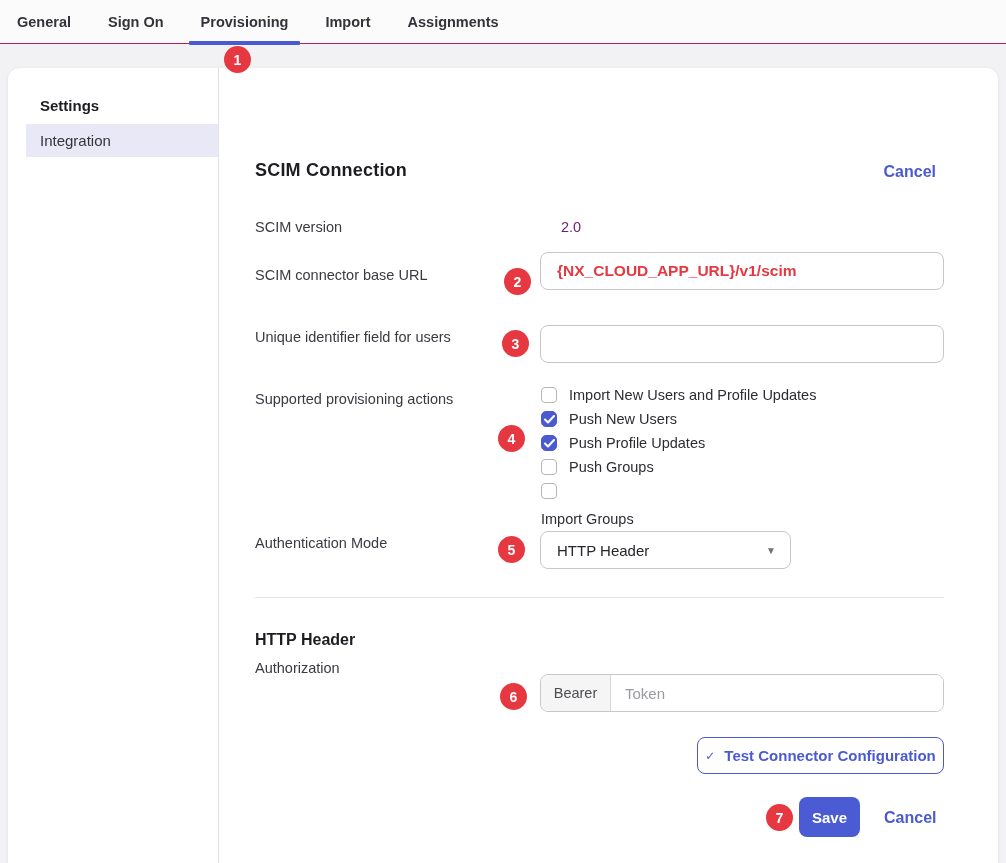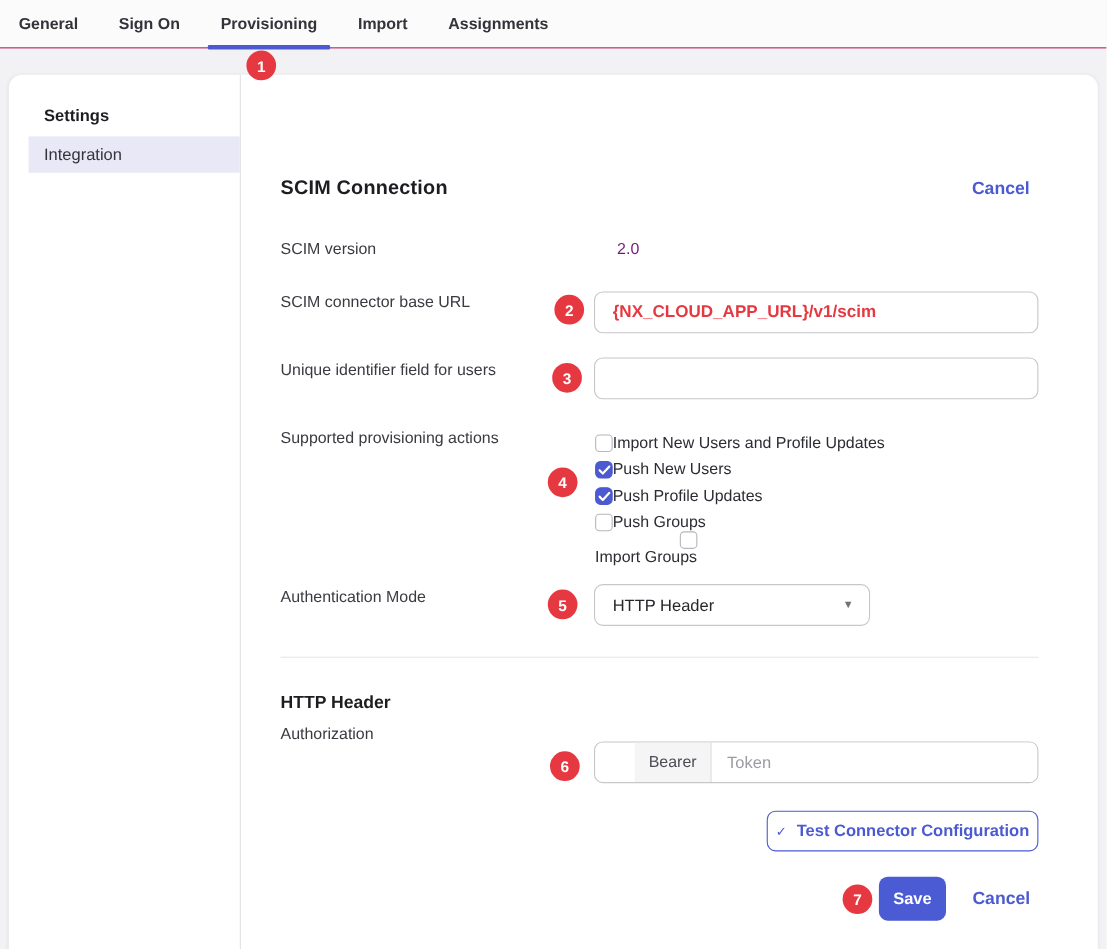--- a/index.html
+++ b/index.html
@@ -89,21 +89,21 @@
     padding: 0 16px; font-family: inherit; font-size: 15px; color: #26262b;
     outline: none;
   }
   .text-input.red-value {
     font-weight: 700; font-size: 15.5px; color: #e63840;
   }
 
   
   .check-row {
     position: absolute; left: 533px; height: 24px;
-    display: flex; align-items: flex-end; cursor: pointer;
+    display: flex; align-items: flex-start; gap: 12px; cursor: pointer;
   }
   .checkbox {
     width: 16px; height: 16px; flex: 0 0 16px;
     border: 1.5px solid #b6b6bc; border-radius: 4px; background: #fff;
     display: flex; align-items: center; justify-content: center;
   }
   .checkbox svg { display: none; }
   .checkbox.checked {
     background: #4b5ad1; border-color: #4b5ad1; border-radius: 5px;
   }
@@ -184,21 +184,21 @@
   </div>
 
   <h2 class="panel-title">SCIM Connection</h2>
   <a class="link cancel-top">Cancel</a>
 
   <div class="field-label" style="top:151px;">SCIM version</div>
   <div class="static-value" style="top:151px;">2.0</div>
 
   <div class="field-label" style="top:199px;">SCIM connector base URL</div>
   <div class="badge" style="left:496px; top:200px;">2</div>
-  <input class="text-input red-value" style="top: 197px;" type="text" value="{NX_CLOUD_APP_URL}/v1/scim">
+  <input class="text-input red-value" style="top: 184px;" type="text" value="{NX_CLOUD_APP_URL}/v1/scim">
 
   <div class="field-label" style="top:261px;">Unique identifier field for users</div>
   <div class="badge" style="left:494px; top:262px;">3</div>
   <input class="text-input" style="top: 257px;" type="text" value="">
 
   <div class="field-label" style="top:323px;">Supported provisioning actions</div>
   <div class="badge" style="left:490px; top:357px;">4</div>
 
   <div class="check-row" style="top:319px;">
     <span class="checkbox">
@@ -241,21 +241,21 @@
     <span>HTTP Header</span>
     <span class="caret">▼</span>
   </div>
 
   <div class="h-divider" style="top:529px;"></div>
 
   <div class="section-heading" style="top:563px;">HTTP Header</div>
 
   <div class="field-label" style="top:592px;">Authorization</div>
   <div class="badge" style="left:492px; top:615px;">6</div>
-  <div class="input-group" style="top:606px;padding-left:36px;">
+  <div class="input-group" style="top:606px;">
     <span class="input-prefix">Bearer</span>
     <input type="text" placeholder="Token" style="">
   </div>
 
   <button class="test-btn">
     <span class="check-glyph">✓</span>
     <span>Test Connector Configuration</span>
   </button>
 
   <div class="badge" style="left:758px; top:736px;">7</div>

